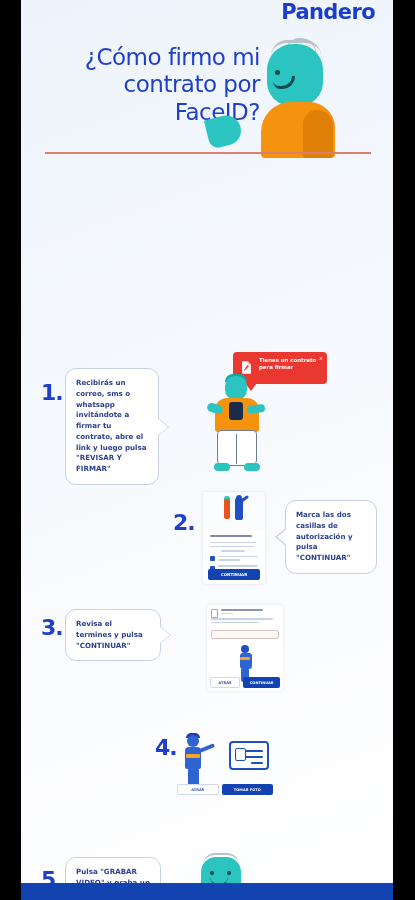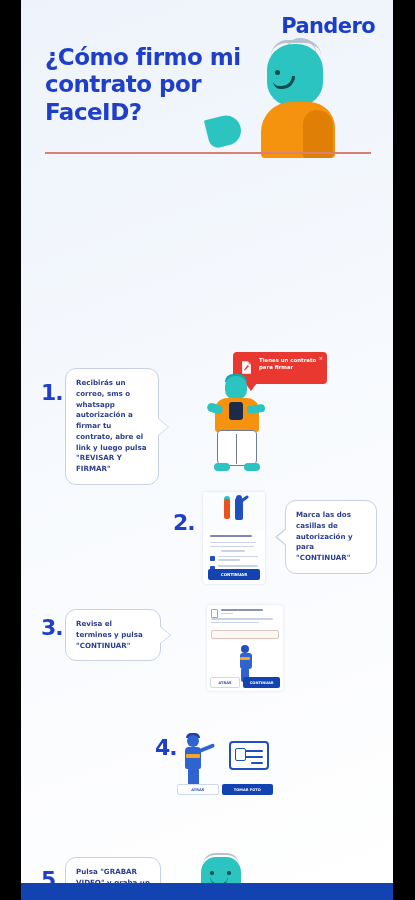--- a/index.html
+++ b/index.html
@@ -37,38 +37,39 @@
 
   
   .header {
     position: relative;
     height: 168px;
     width: 100%;
   }
   .logo {
     position: absolute;
     right: 18px;
-    top: 14px;
+    top: 0;
     font-size: 21px;
     font-weight: 700;
     letter-spacing: -0.6px;
     color: #1a3ec8;
     font-family: "DejaVu Sans", sans-serif;
   }
   .title {
     position: absolute;
     left: 24px;
     top: 44px;
     width: 215px;
     font-size: 23px;
     line-height: 1.19;
-    font-weight: 700;
+    font-weight: 400;
     color: #1f3fc9;
     letter-spacing: -0.5px;
     font-family: "DejaVu Sans", sans-serif;
+    text-align: right;
   }
   .title-rule {
     position: absolute;
     left: 24px;
     top: 152px;
     width: 326px;
     height: 2px;
     background: #d98072;
   }
 
@@ -338,21 +339,21 @@
     </div>
 
     <div class="title-rule"></div>
   </div>
 
   <div class="steps">
 
     <div class="step" style="top:190px;">
       <div class="step-num" style="left:20px; top:22px;">1.</div>
 
-      <div class="bubble tail-right" style="left:44px; top:10px; width:94px;">Recibirás un correo, sms o whatsapp autorización a firmar tu contrato, abre el link y luego pulsa "REVISAR Y FIRMAR"</div>
+      <div class="bubble tail-right" style="left:44px; top:10px; width:94px;">Recibirás un correo, sms o whatsapp invitándote a firmar tu contrato, abre el link y luego pulsa "REVISAR Y FIRMAR"</div>
 
       <div class="s1-art">
         <div class="notif">
           <svg class="notif-icon" viewBox="0 0 24 24">
             <path d="M5 2h9l5 5v15H5z" fill="#ffffff"></path>
             <path d="M14 2l5 5h-5z" fill="#f6b6b1"></path>
             <path d="M8 16c2-3 4-6 6-8l2 2c-2 2-5 5-7 7z" fill="#e8382f"></path>
           </svg>
           <span>Tienes un contrato para firmar</span>
           <span class="notif-x">×</span>
@@ -395,21 +396,21 @@
         <div class="pm-check-row">
           <div class="pm-check"></div>
           <div class="pm-check-lines">
             <div class="pm-line" style="width:40px; margin:0 0 2px 0;"></div>
             <div class="pm-line" style="width:26px; margin:0;"></div>
           </div>
         </div>
         <div class="pm-btn">CONTINUAR</div>
       </div>
 
-      <div class="bubble tail-left" style="left:264px; top:12px; width:92px;">Marca las dos casillas de autorización y para "CONTINUAR"</div>
+      <div class="bubble tail-left" style="left:264px; top:12px; width:92px;">Marca las dos casillas de autorización y pulsa "CONTINUAR"</div>
     </div>
 
     <div class="step" style="top:435px;">
       <div class="step-num" style="left:20px; top:12px;">3.</div>
 
       <div class="bubble tail-right" style="left:44px; top:6px; width:96px;">Revisa el termines y pulsa "CONTINUAR"</div>
 
       <div class="s3-card" style="left:186px; top:2px; width:76px; height:86px;">
         <div class="s3-doc-head">
           <div class="s3-doc-ico"></div>

